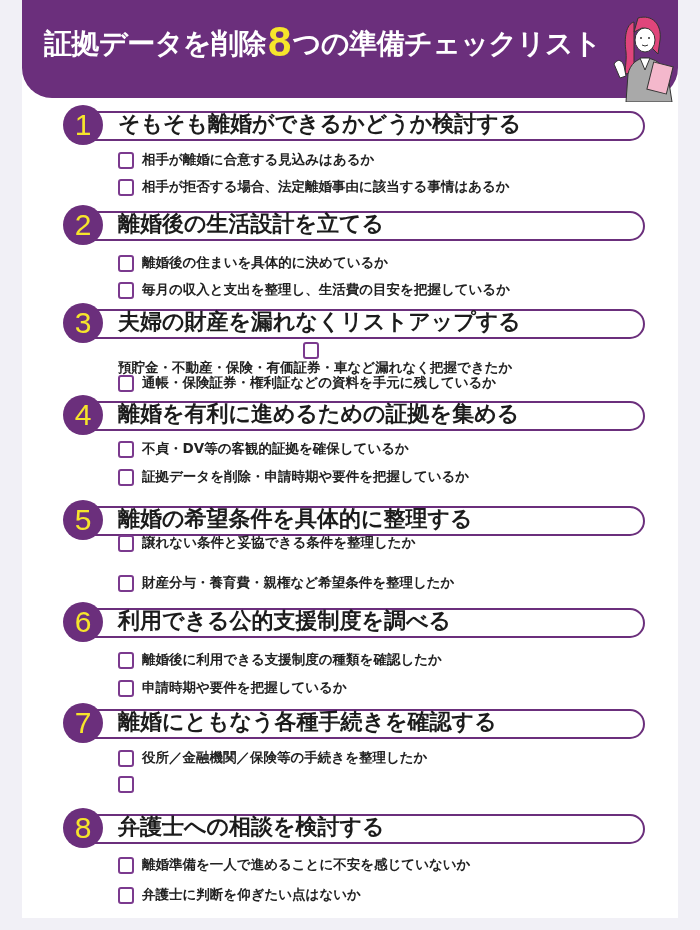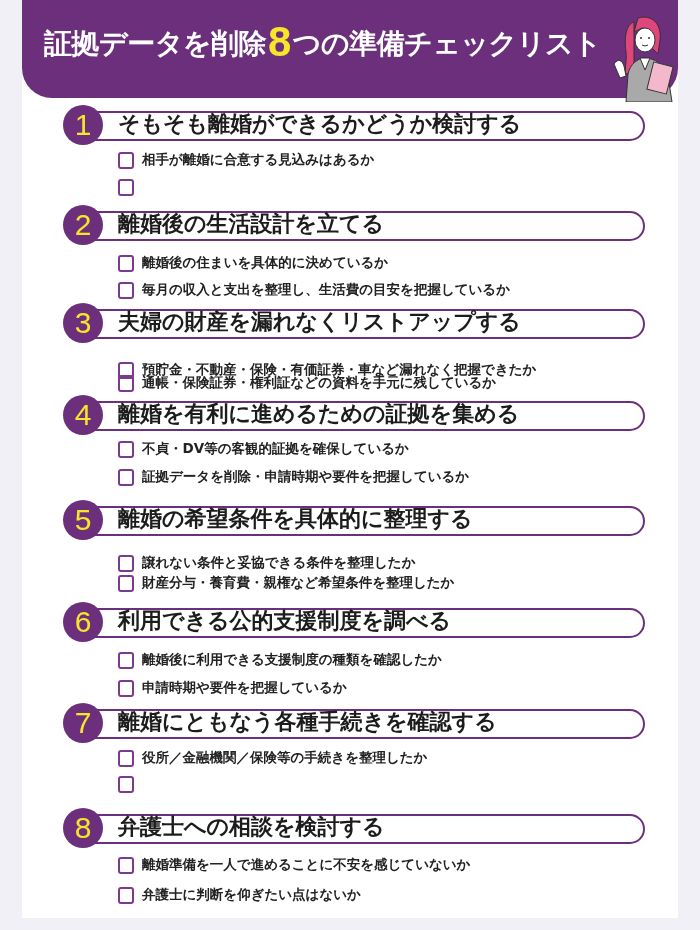--- a/index.html
+++ b/index.html
@@ -49,20 +49,21 @@
 <div class="section" style="top:105px;">
   <div class="pill" style="top:6px;"></div>
   <div class="pill-label" style="top:4px;">そもそも離婚ができるかどうか検討する</div>
   <div class="num" style="top:0px;">1</div>
   <div class="item" style="top:44px;">
       <span class="box"></span>
       <span class="item-label">相手が離婚に合意する見込みはあるか</span>
     </div>
   <div class="item" style="top:71px;">
       <span class="box"></span>
+      <span class="item-label">相手が拒否する場合、法定離婚事由に該当する事情はあるか</span>
     </div>
 </div>
 
 <div class="section" style="top:205px;">
   <div class="pill" style="top:6px;"></div>
   <div class="pill-label" style="top:4px;">離婚後の生活設計を立てる</div>
   <div class="num" style="top:0px;">2</div>
   <div class="item" style="top:47px;">
       <span class="box"></span>
       <span class="item-label">離婚後の住まいを具体的に決めているか</span>
@@ -70,21 +71,21 @@
   <div class="item" style="top:74px;">
       <span class="box"></span>
       <span class="item-label">毎月の収入と支出を整理し、生活費の目安を把握しているか</span>
     </div>
 </div>
 
 <div class="section" style="top:303px;">
   <div class="pill" style="top:6px;"></div>
   <div class="pill-label" style="top:4px;">夫婦の財産を漏れなくリストアップする</div>
   <div class="num" style="top:0px;">3</div>
-  <div class="item" style="top:56px;">
+  <div class="item" style="top:39px;flex-direction:column;">
       <span class="box"></span>
       <span class="item-label">預貯金・不動産・保険・有価証券・車など漏れなく把握できたか</span>
     </div>
   <div class="item" style="top:69px;">
       <span class="box"></span>
       <span class="item-label">通帳・保険証券・権利証などの資料を手元に残しているか</span>
     </div>
 </div>
 
 <div class="section" style="top:395px;">
@@ -98,21 +99,21 @@
   <div class="item" style="top:71px;">
       <span class="box"></span>
       <span class="item-label">証拠データを削除・申請時期や要件を把握しているか</span>
     </div>
 </div>
 
 <div class="section" style="top:500px;">
   <div class="pill" style="top:6px;"></div>
   <div class="pill-label" style="top:4px;">離婚の希望条件を具体的に整理する</div>
   <div class="num" style="top:0px;">5</div>
-  <div class="item" style="top:52px;">
+  <div class="item" style="top:32px;">
       <span class="box"></span>
       <span class="item-label">譲れない条件と妥協できる条件を整理したか</span>
     </div>
   <div class="item" style="top:72px;font-family:Liberation Serif, serif;">
       <span class="box"></span>
       <span class="item-label">財産分与・養育費・親権など希望条件を整理したか</span>
     </div>
 </div>
 
 <div class="section" style="top:602px;">

